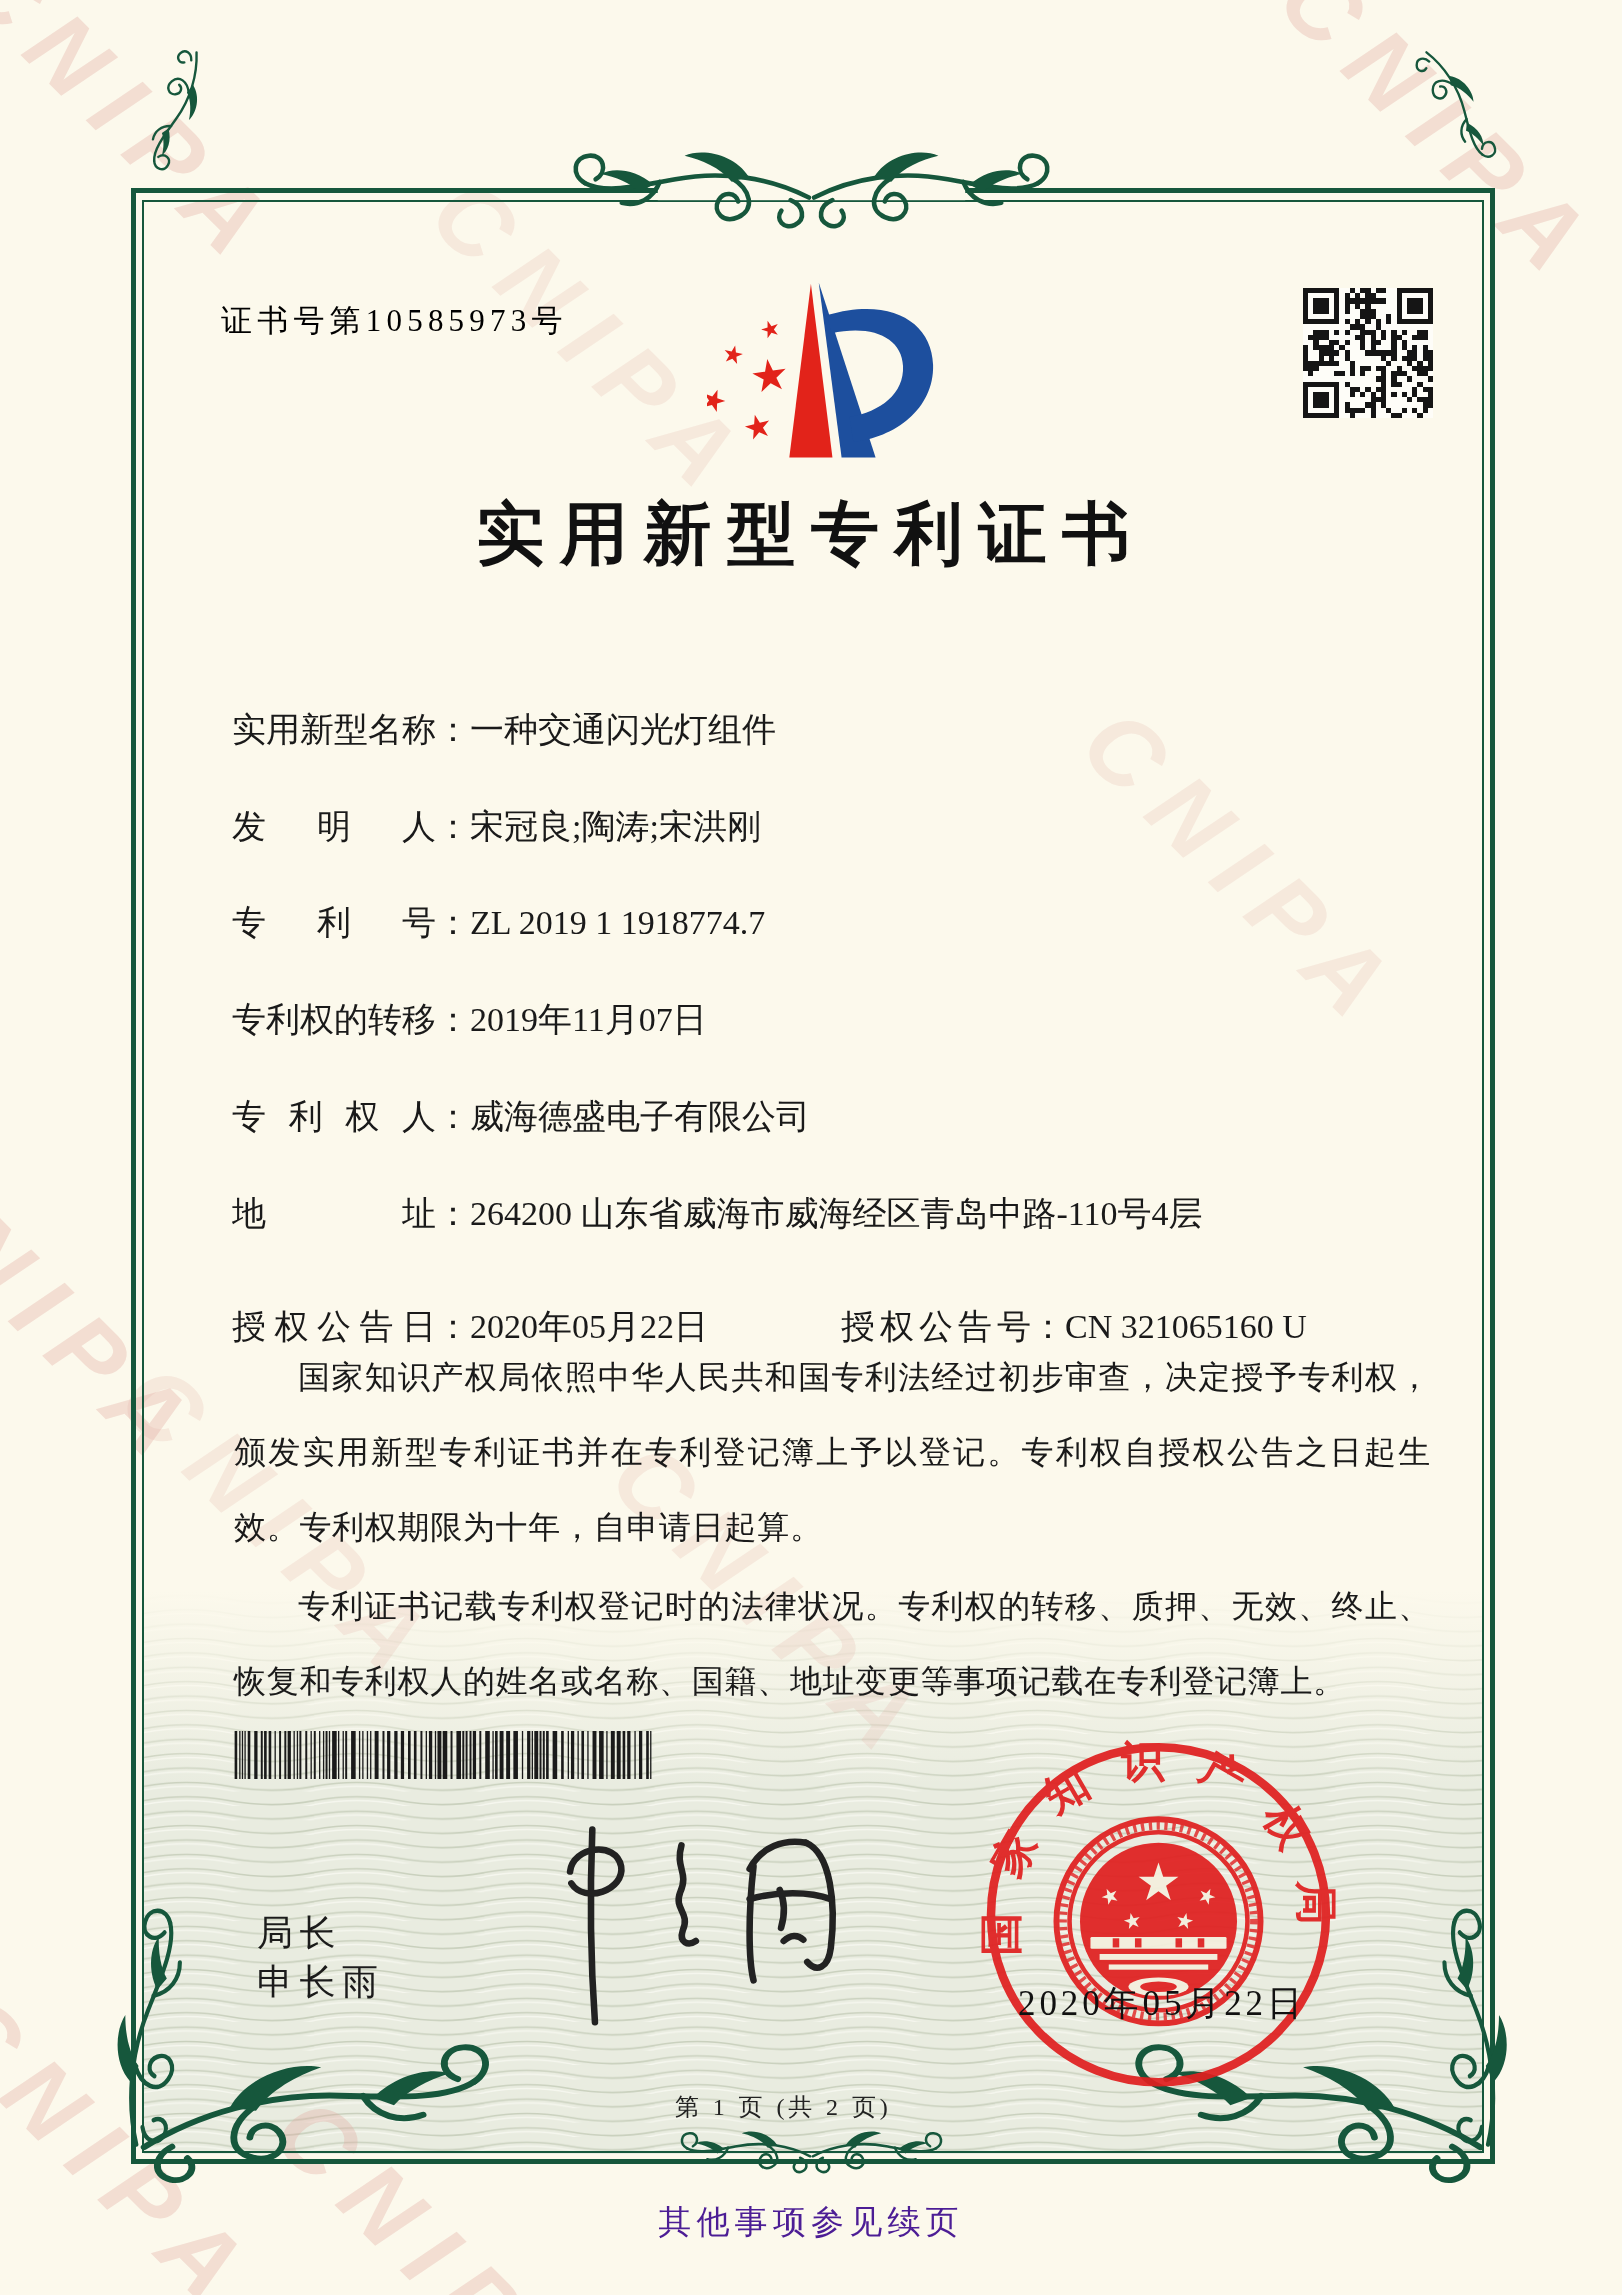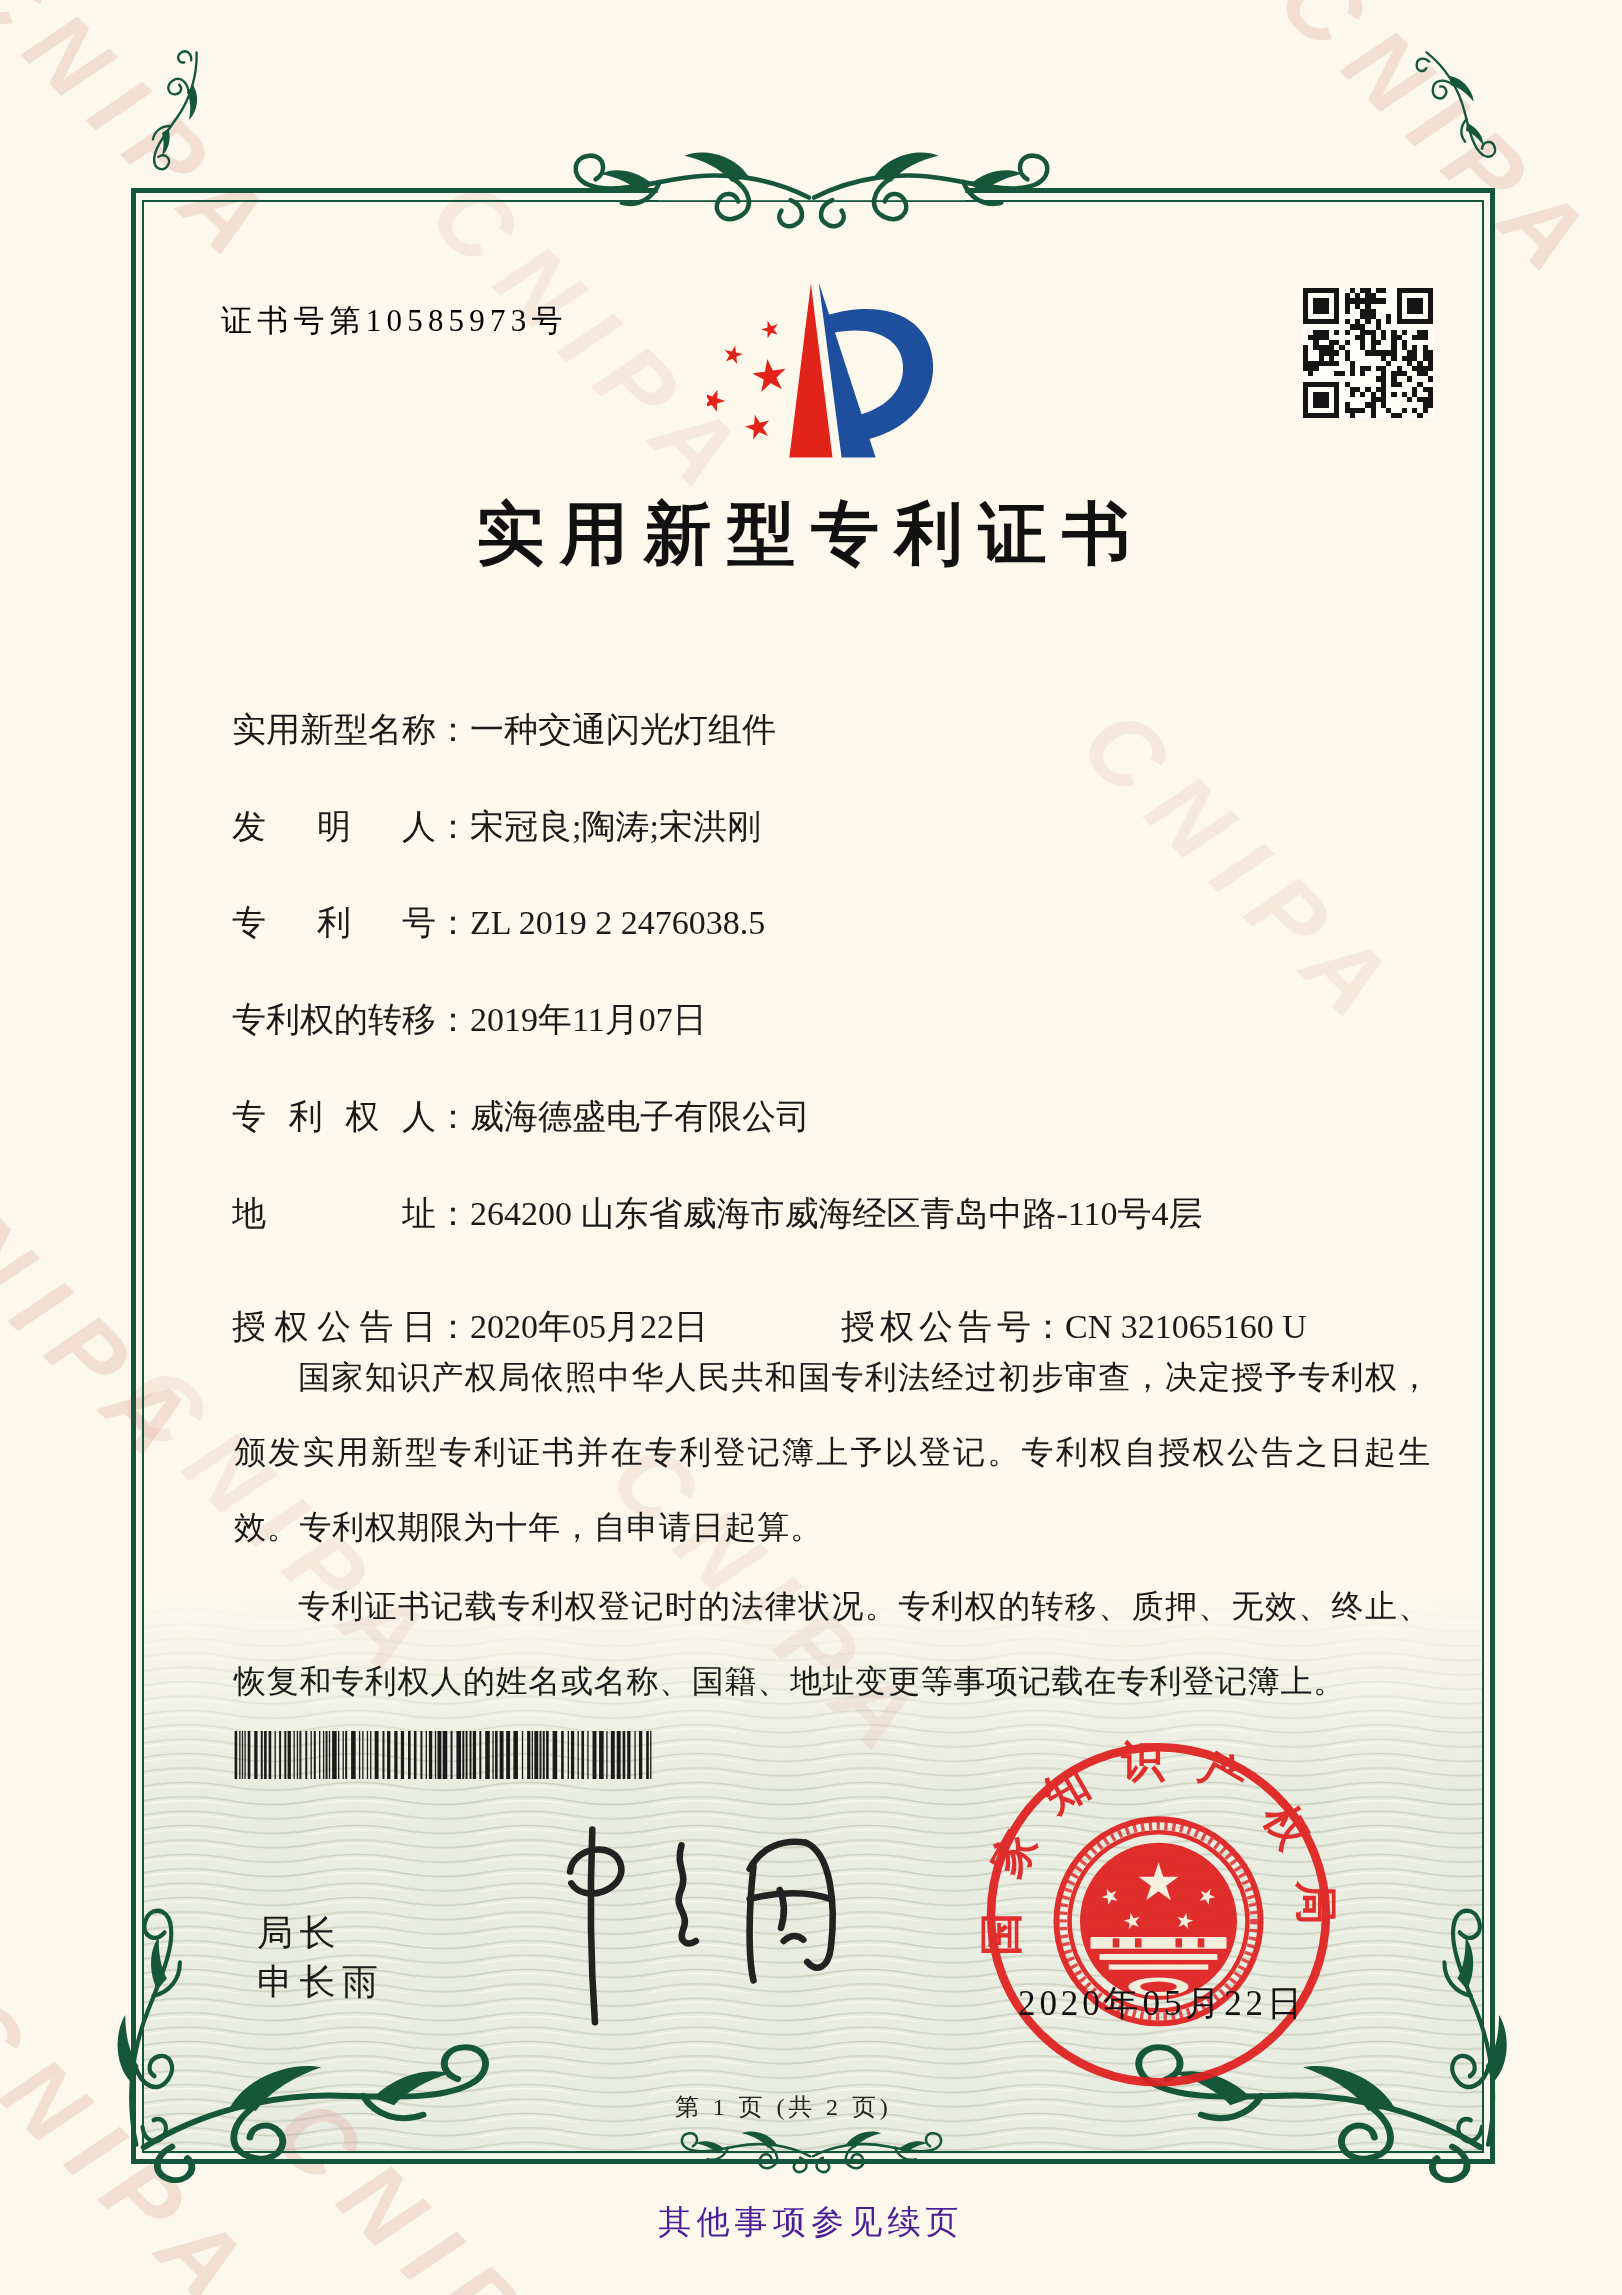--- a/index.html
+++ b/index.html
@@ -427,21 +427,21 @@
 
 <div class="abs title">实用新型专利证书</div>
 
 <div class="frow" style="top:707px">
   <span class="flabel">实用新型名称</span><span>：</span><span>一种交通闪光灯组件</span>
 </div>
 <div class="frow" style="top:804px">
   <span class="flabel">发明人</span><span>：</span><span>宋冠良;陶涛;宋洪刚</span>
 </div>
 <div class="frow" style="top:900px">
-  <span class="flabel">专利号</span><span>：</span><span>ZL 2019 2 2476038.5</span>
+  <span class="flabel">专利号</span><span>：</span><span>ZL 2019 1 1918774.7</span>
 </div>
 <div class="frow" style="top:997px">
   <span class="flabel">专利权的转移</span><span>：</span><span>2019年11月07日</span>
 </div>
 <div class="frow" style="top:1094px">
   <span class="flabel">专利权人</span><span>：</span><span>威海德盛电子有限公司</span>
 </div>
 <div class="frow" style="top:1191px">
   <span class="flabel">地址</span><span>：</span><span>264200 山东省威海市威海经区青岛中路-110号4层</span>
 </div>

